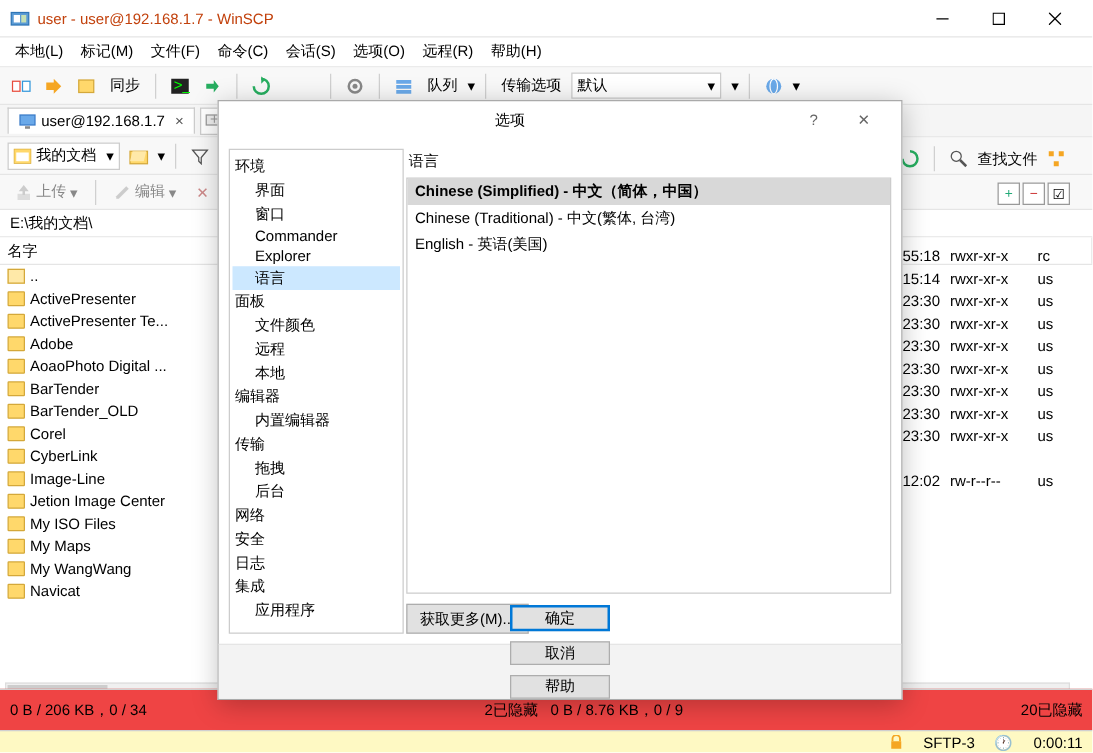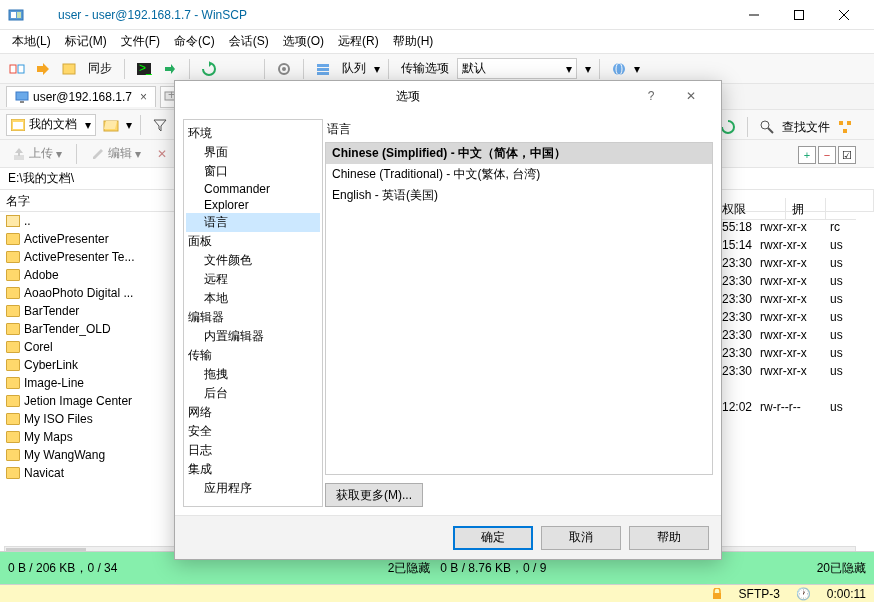--- a/index.html
+++ b/index.html
@@ -1,21 +1,21 @@
 <!DOCTYPE html>
 <html><head>
 <meta charset="utf-8">
 <style>
 * { box-sizing: border-box; margin: 0; padding: 0; font-family: "Microsoft YaHei", "Segoe UI", Tahoma, sans-serif; font-size: 12px; }
 body { background: #fff; width: 874px; height: 602px; overflow: hidden; position: relative; }
 
 
 .titlebar { height: 30px; display: flex; align-items: center; padding: 0 8px; background: #fff; border-bottom: 1px solid #e5e5e5;}
 .titlebar .app-icon { width: 16px; height: 16px; margin-right: 6px; }
-.titlebar .title { flex: 1; color: #0369a1; margin-left: 28px; }
+.titlebar .title { flex: 1; color: #c2410c; }
 .titlebar .win-btns { display: flex; gap: 0; }
 .titlebar .win-btn { width: 45px; height: 28px; display: flex; align-items: center; justify-content: center; color: #000; }
 
 
 .menubar { height: 24px; display: flex; align-items: center; padding: 0 6px; gap: 2px; border-bottom: 1px solid #e5e5e5;}
 .menubar .menu-item { padding: 3px 6px; cursor: default; }
 
 
 .toolbar { height: 30px; display: flex; align-items: center; padding: 0 6px; gap: 4px; border-bottom: 1px solid #e5e5e5; background:#f8f8f8;}
 .tb-sep { width: 1px; height: 20px; background: #d0d0d0; margin: 0 4px; }
@@ -49,40 +49,40 @@
 .up-icon { width:14px; height:12px; background:#ffe9a8; border:1px solid #d4a83a; flex-shrink:0;}
 
 
 .right-cols { position:absolute; right:18px; top:198px; width:140px;}
 .right-cols .hdr {display:flex; height:22px; border-bottom:1px solid #e5e5e5;}
 .right-cols .hdr .col {padding:3px 6px; border-right:1px solid #e5e5e5;}
 .right-cols .row {height:18px; display:flex; padding:0 0;}
 .right-cols .row .c {padding:0 6px;}
 
 
-.statusbar { position:absolute; bottom:18px; left:0; right:0; height:22px; background:#86efac; display:flex; align-items:center; border-top:1px solid #d0d0d0; padding:16px 8px; justify-content:space-between;}
+.statusbar { position:absolute; bottom:18px; left:0; right:0; height:22px; background:#ef4444; display:flex; align-items:center; border-top:1px solid #d0d0d0; padding:16px 8px; justify-content:space-between;}
 .statusbar2 { position:absolute; bottom:0; left:0; right:0; height:18px; background:#fef9c3; display:flex; align-items:center; border-top:1px solid #d0d0d0; padding:0 8px; justify-content:flex-end; gap:16px;}
 
 
 .modal { position:absolute; left:174px; top:80px; width:548px; height:480px; background:#fff; border:1px solid #aaa; box-shadow:0 4px 20px rgba(0,0,0,0.25); display:flex; flex-direction:column;}
 .modal-title { height:30px; display:flex; align-items:center; padding:0 10px;text-align:center; }
 .modal-title .t { flex:1; }
 .modal-title .mbtn { width:40px; height:28px; display:flex; align-items:center; justify-content:center; color:#666;}
 .modal-body { flex:1; display:flex; padding:8px; gap:2px; overflow:hidden;}
 .tree { width:140px; border:1px solid #ccc; background:#fff; padding:4px 2px; overflow:auto;}
 .tree-item { padding:1px 2px; cursor:default; white-space:nowrap;}
 .tree-item.sel { background:#cce8ff; }
 .ind1 { padding-left:18px; }
 .right-pane { flex:1; display:flex; flex-direction:column; }
 .group-label { padding:2px 0 4px 2px; color:#000;}
 .listbox { flex:1; border:1px solid #ccc; background:#fff; }
 .list-item { padding:2px 6px; }
 .list-item.sel { background:#d8d8d8; font-weight:bold;}
 .more-row { display:flex; justify-content:flex-start; padding:8px 0 0 0;}
-.modal-footer { height:44px; display:flex; align-items:center; justify-content:flex-end; gap:8px; padding:0 12px; border-top:1px solid #e5e5e5; background:#f3f3f3;}
+.modal-footer { height:44px; display:flex; align-items:center; justify-content:flex-end; gap:8px; padding:0 12px; border-top:1px solid #e5e5e5; background:#f3f3f3;flex-direction:column;}
 .btn { min-width:80px; height:24px; border:1px solid #adadad; background:#e1e1e1; display:flex; align-items:center; justify-content:center; padding:0 10px;}
 .btn.primary { border:2px solid #0078d7; background:#e1e1e1;}
 
 
 svg { display:block; }
 
 
 .hscroll { position:absolute; bottom:40px; left:4px; right:18px; height:16px; background:#f0f0f0; border:1px solid #ddd;}
 .hscroll .thumb {position:absolute; left:1px; top:1px; width:80px; height:12px; background:#cdcdcd;}
 
@@ -337,24 +337,20 @@
       <span class="folder-icon"></span>
       <span>My WangWang</span>
     </div>
     <div class="file-row">
       <span class="folder-icon"></span>
       <span>Navicat</span>
     </div>
   </div>
 
 <div class="right-cols">
-  <div class="hdr">
-    <div class="col" style="width:70px">权限</div>
-    <div class="col" style="width:40px">拥</div>
-  </div>
   <div id="rightrows">
       <div class="row">
         <span class="c" style="width:38px;text-align:right">55:18</span>
         <span class="c" style="width:70px">rwxr-xr-x</span>
         <span class="c">rc</span>
       </div>
       <div class="row">
         <span class="c" style="width:38px;text-align:right">15:14</span>
         <span class="c" style="width:70px">rwxr-xr-x</span>
         <span class="c">us</span>

